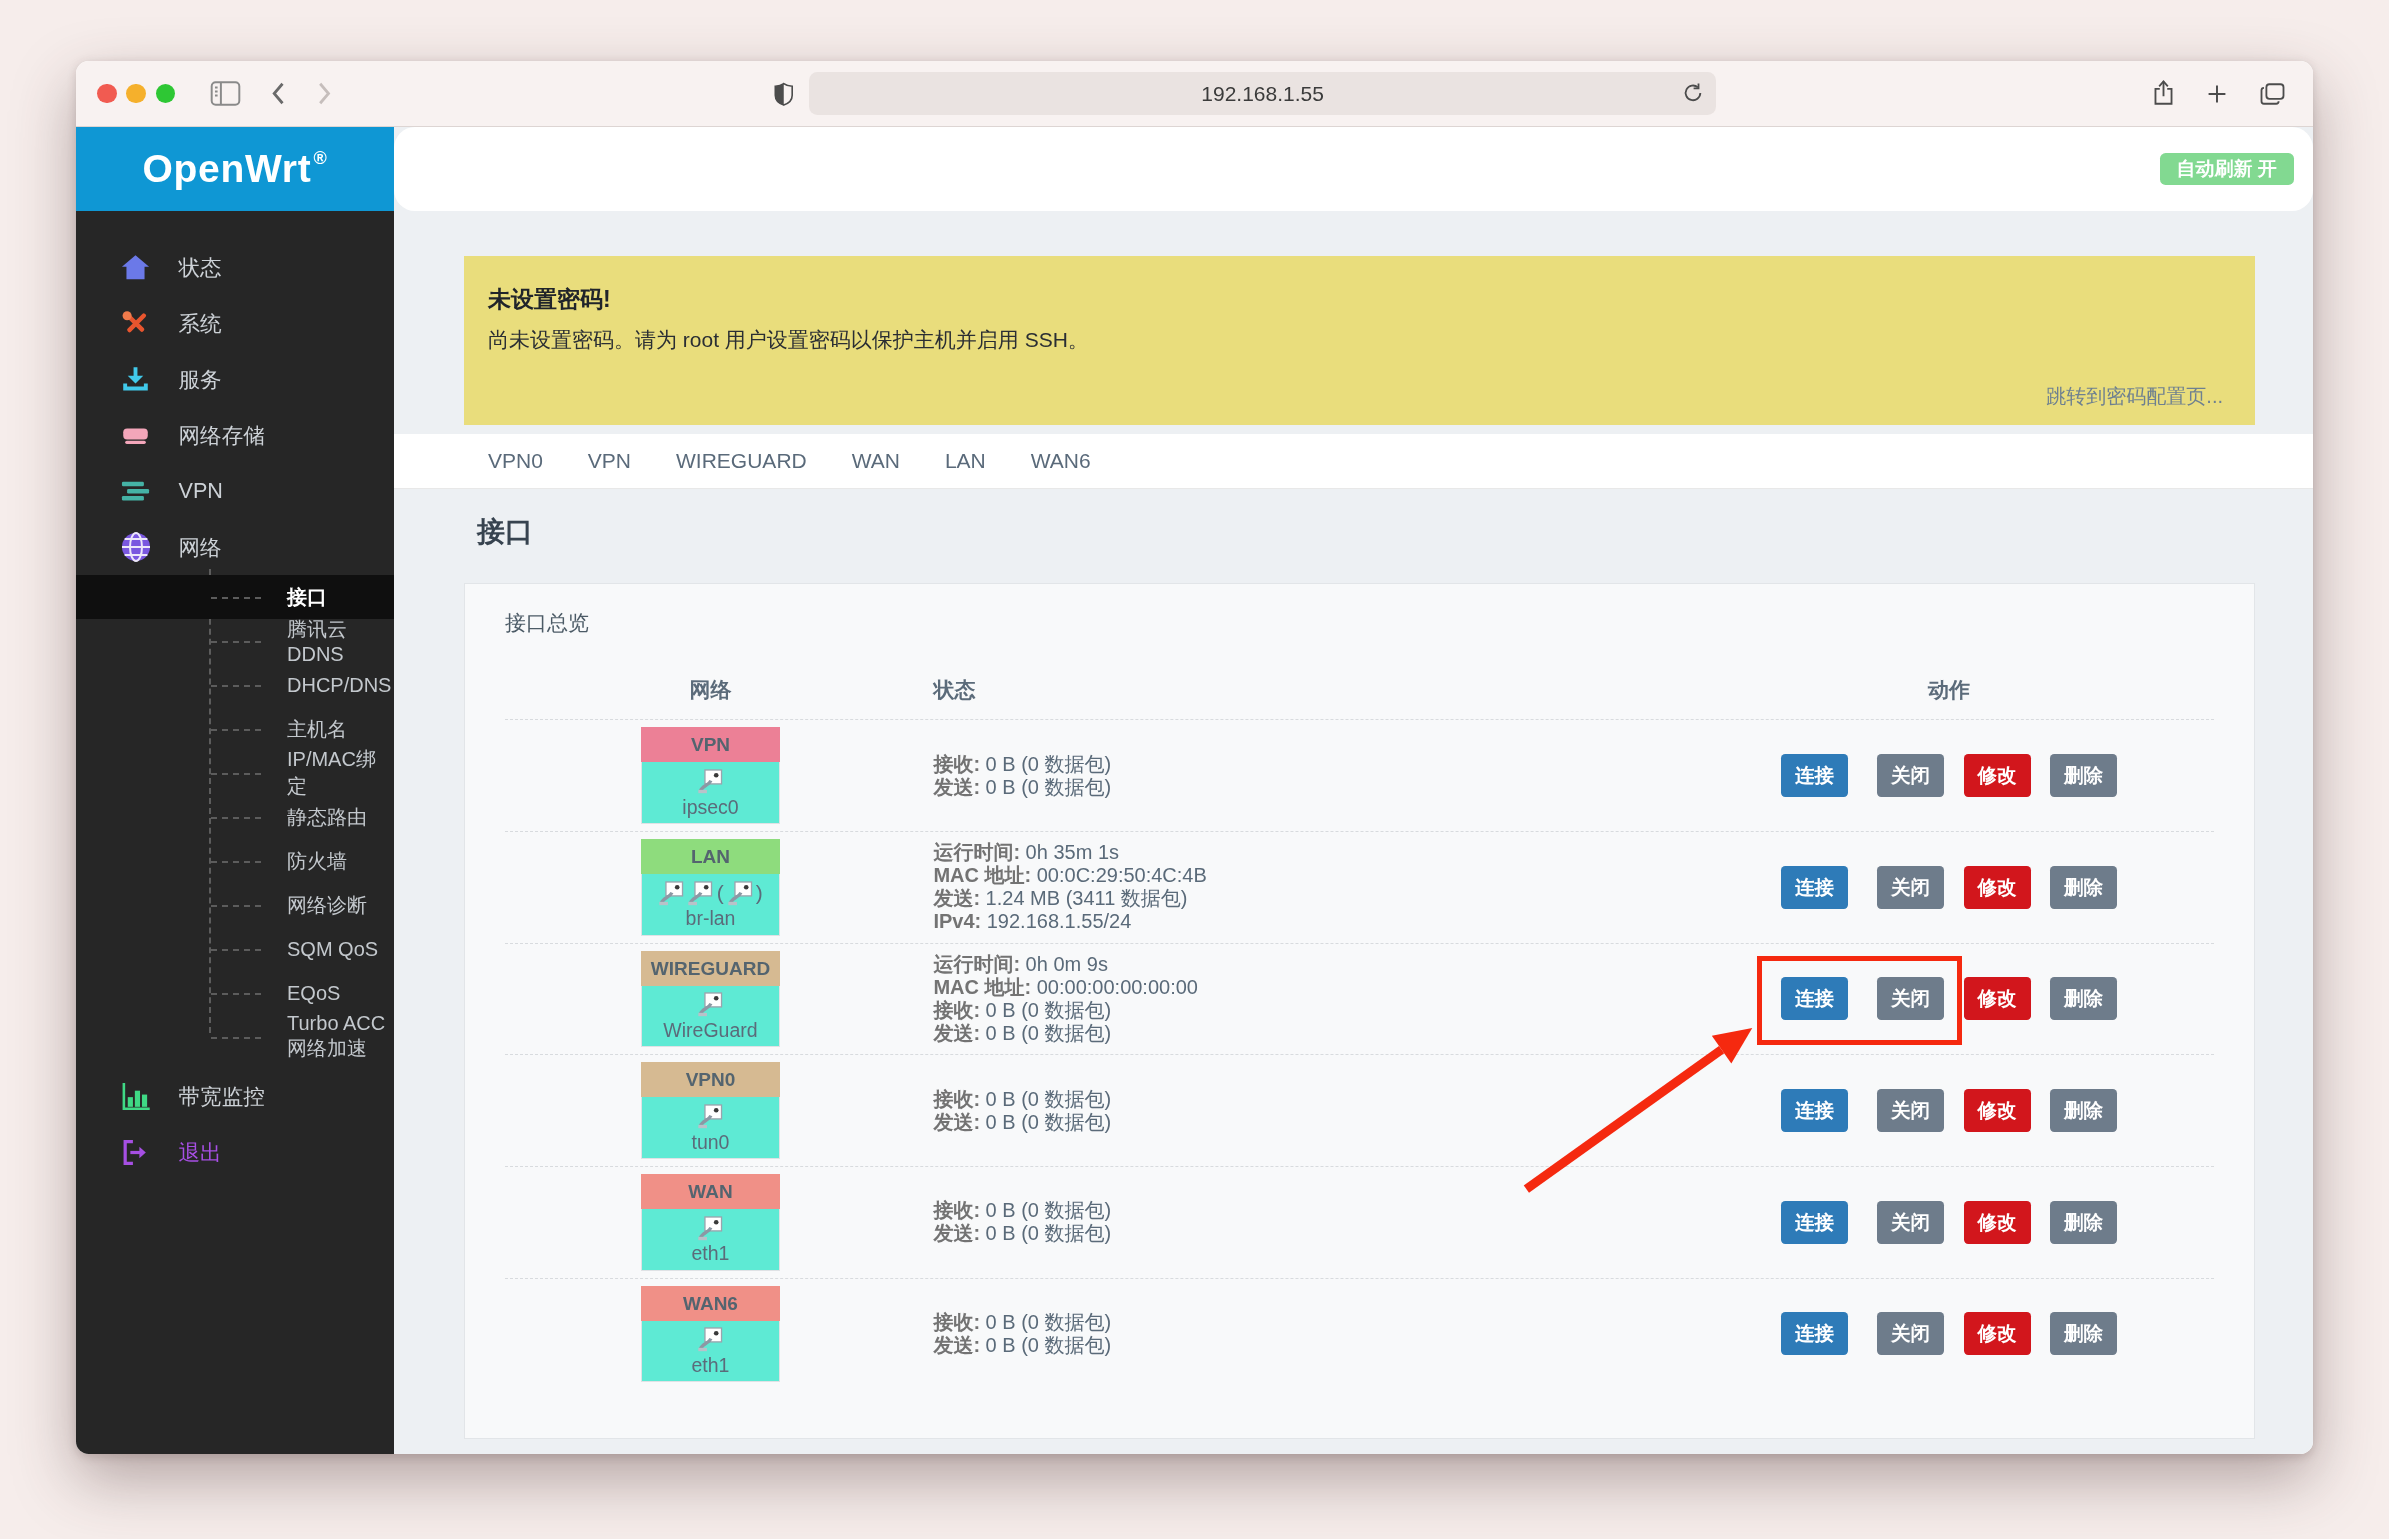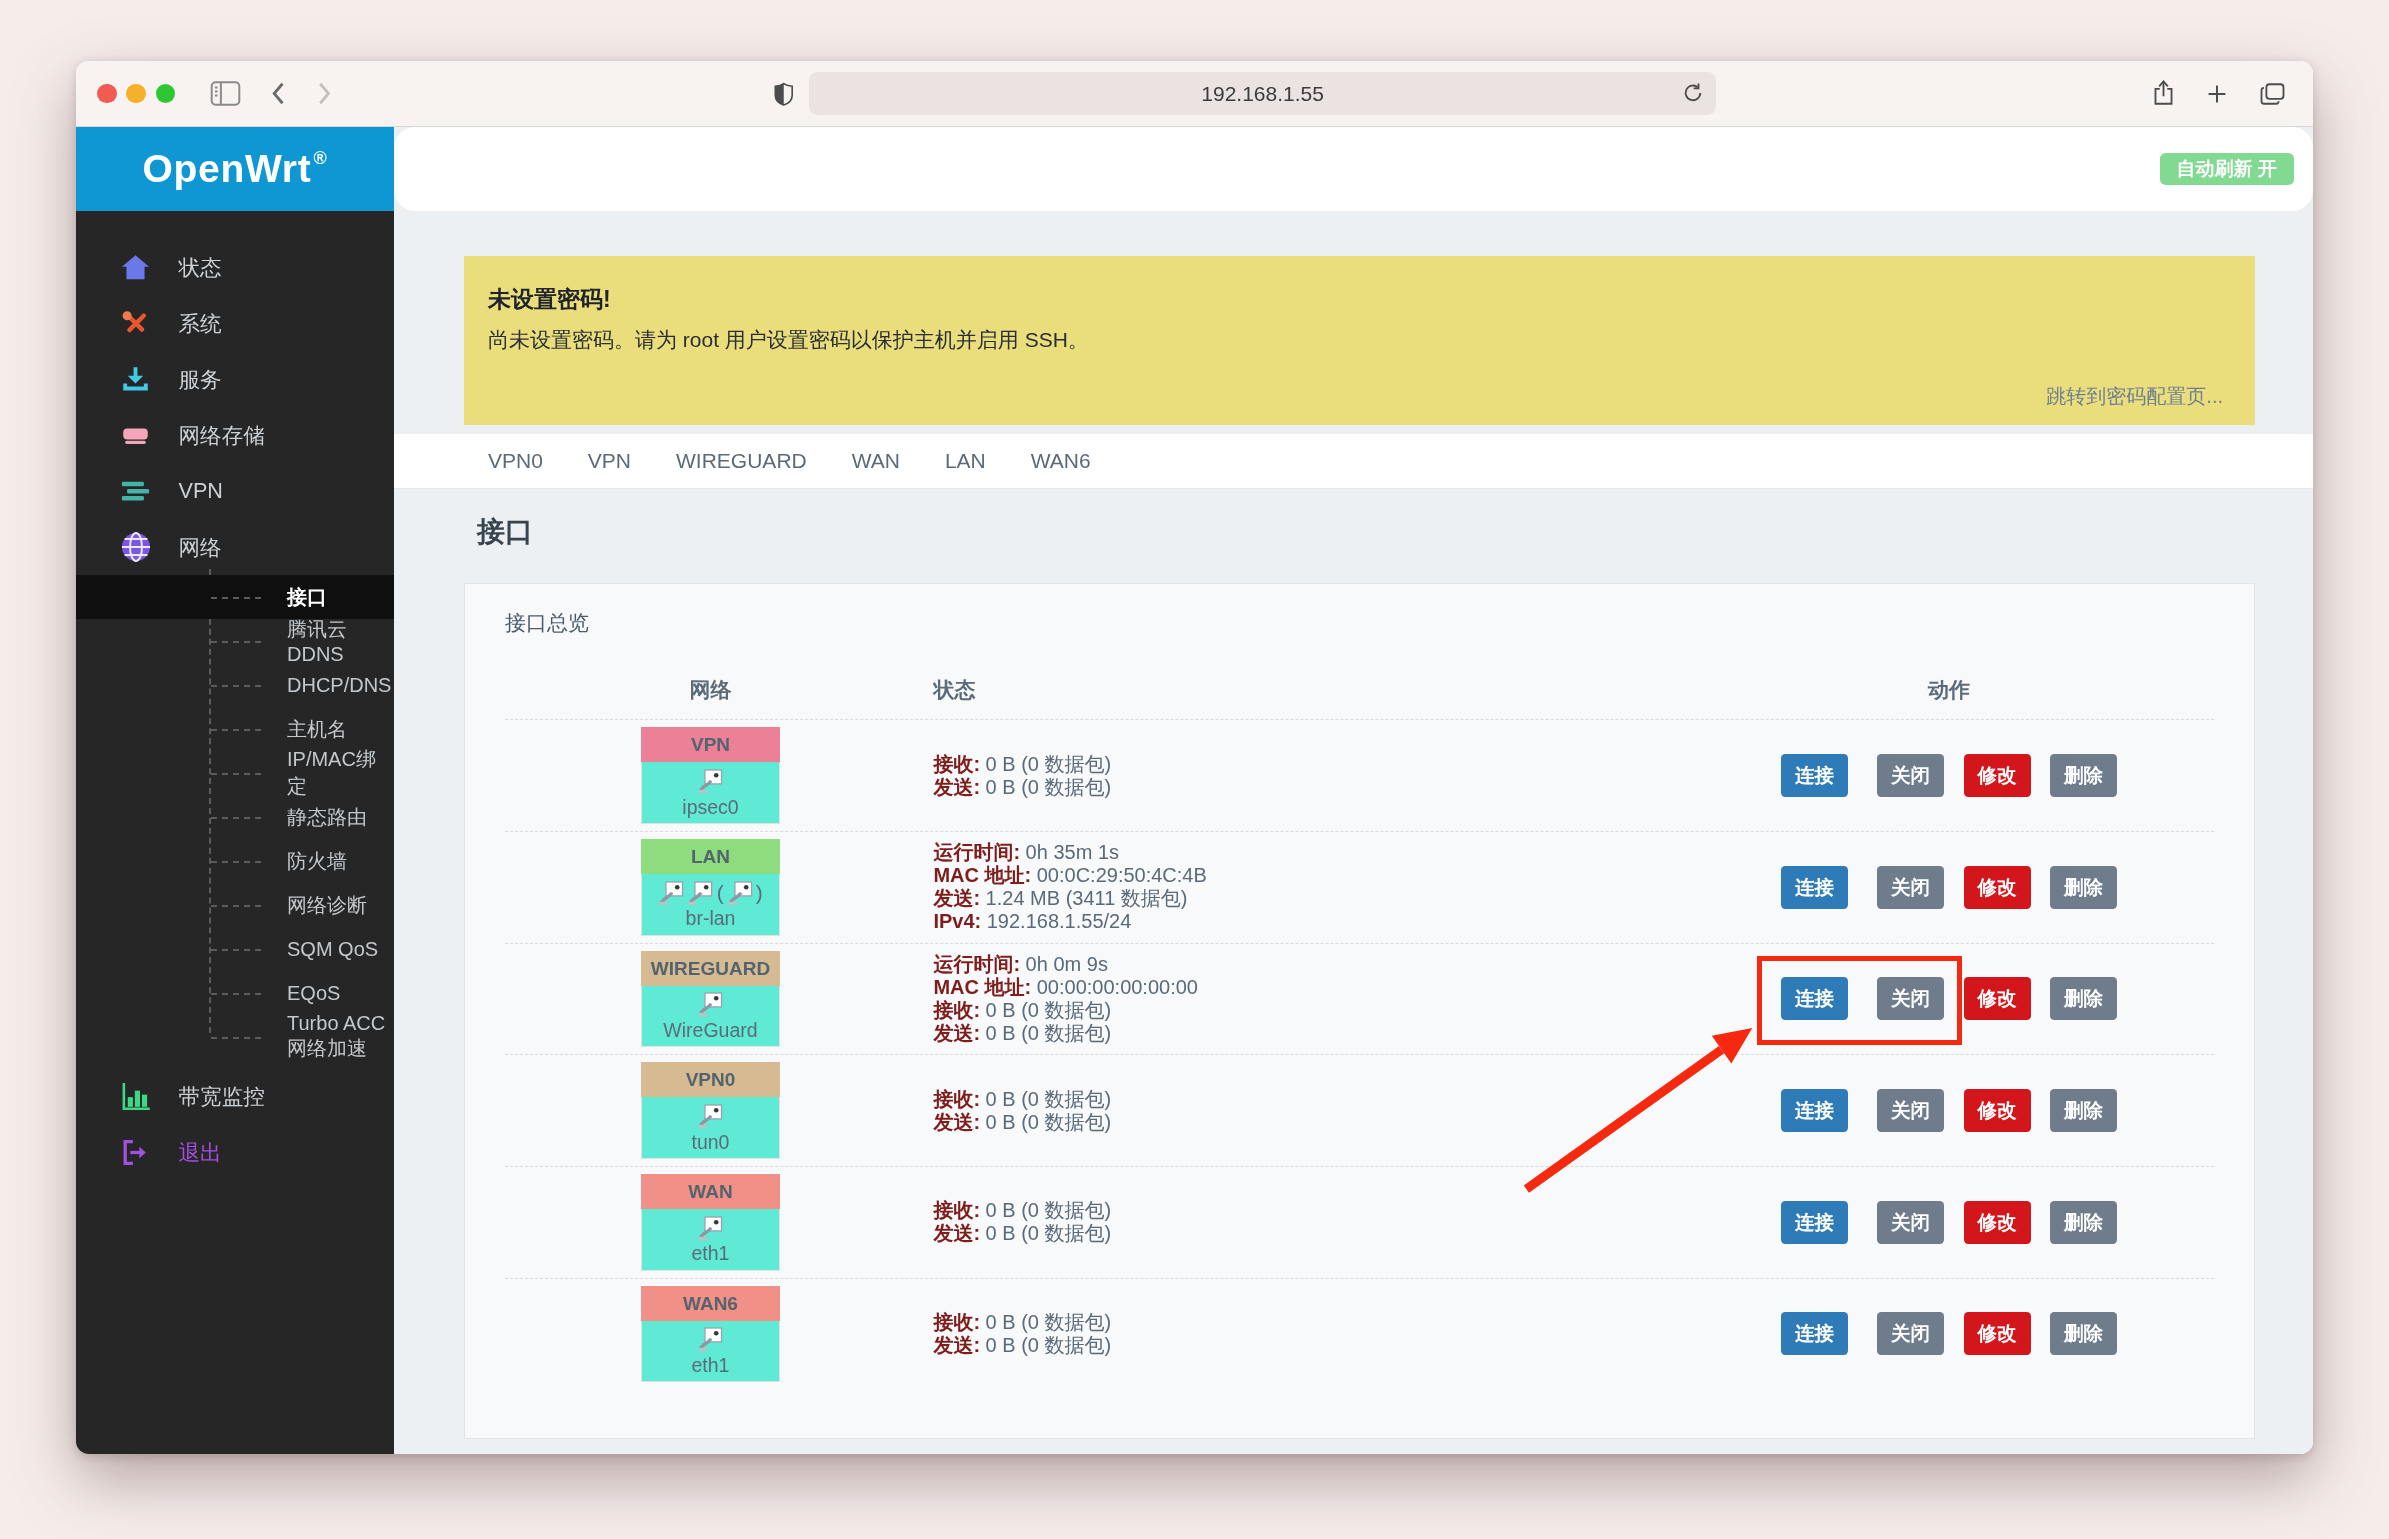--- a/index.html
+++ b/index.html
@@ -68,21 +68,21 @@
   .trow:last-child { border-bottom:none; }
 
   .badge { width:139px; margin:0 auto; text-align:center; cursor:pointer; }
   .badge .tag { height:35px; line-height:35px; font-size:19px; font-weight:bold; color:#54646f; }
   .badge .bod { background:#5eead4; border:0.7px solid #dfe2e5; border-top:none; padding:5.6px 2.8px 4.2px; }
   .badge .icons { display:flex; align-items:center; justify-content:center; gap:2.8px; }
   .badge .par { font-size:21px; color:#5b6b7a; }
   .badge .nm { font-size:19.5px; color:#5b6b7a; margin-top:1.4px; }
 
   .status { padding-left:17.4px; font-size:20px; line-height:23px; color:#5a6a79; }
-  .status b { color:#7f1d1d; }
+  .status b { color:#737373; }
 
   .actions { display:flex; justify-content:center; align-items:center; gap:19.5px; }
   .pair { display:flex; gap:29px; position:relative; }
   .pair.hl::after { content:""; position:absolute; left:-24px; right:-18px; top:-21px; bottom:-25px;
                     border:5.6px solid #f5290f; pointer-events:none; }
   .btn { height:43px; min-width:67px; padding:0 12.6px; border-radius:4.2px; color:#fff; font-weight:bold;
          font-size:19.5px; display:flex; align-items:center; justify-content:center; border:none; cursor:pointer; }
   .b-connect { background:#2e7bb8; } .b-stop { background:#6e7c8b; }
   .b-edit { background:#d2161c; } .b-del { background:#6e7c8b; }
 

